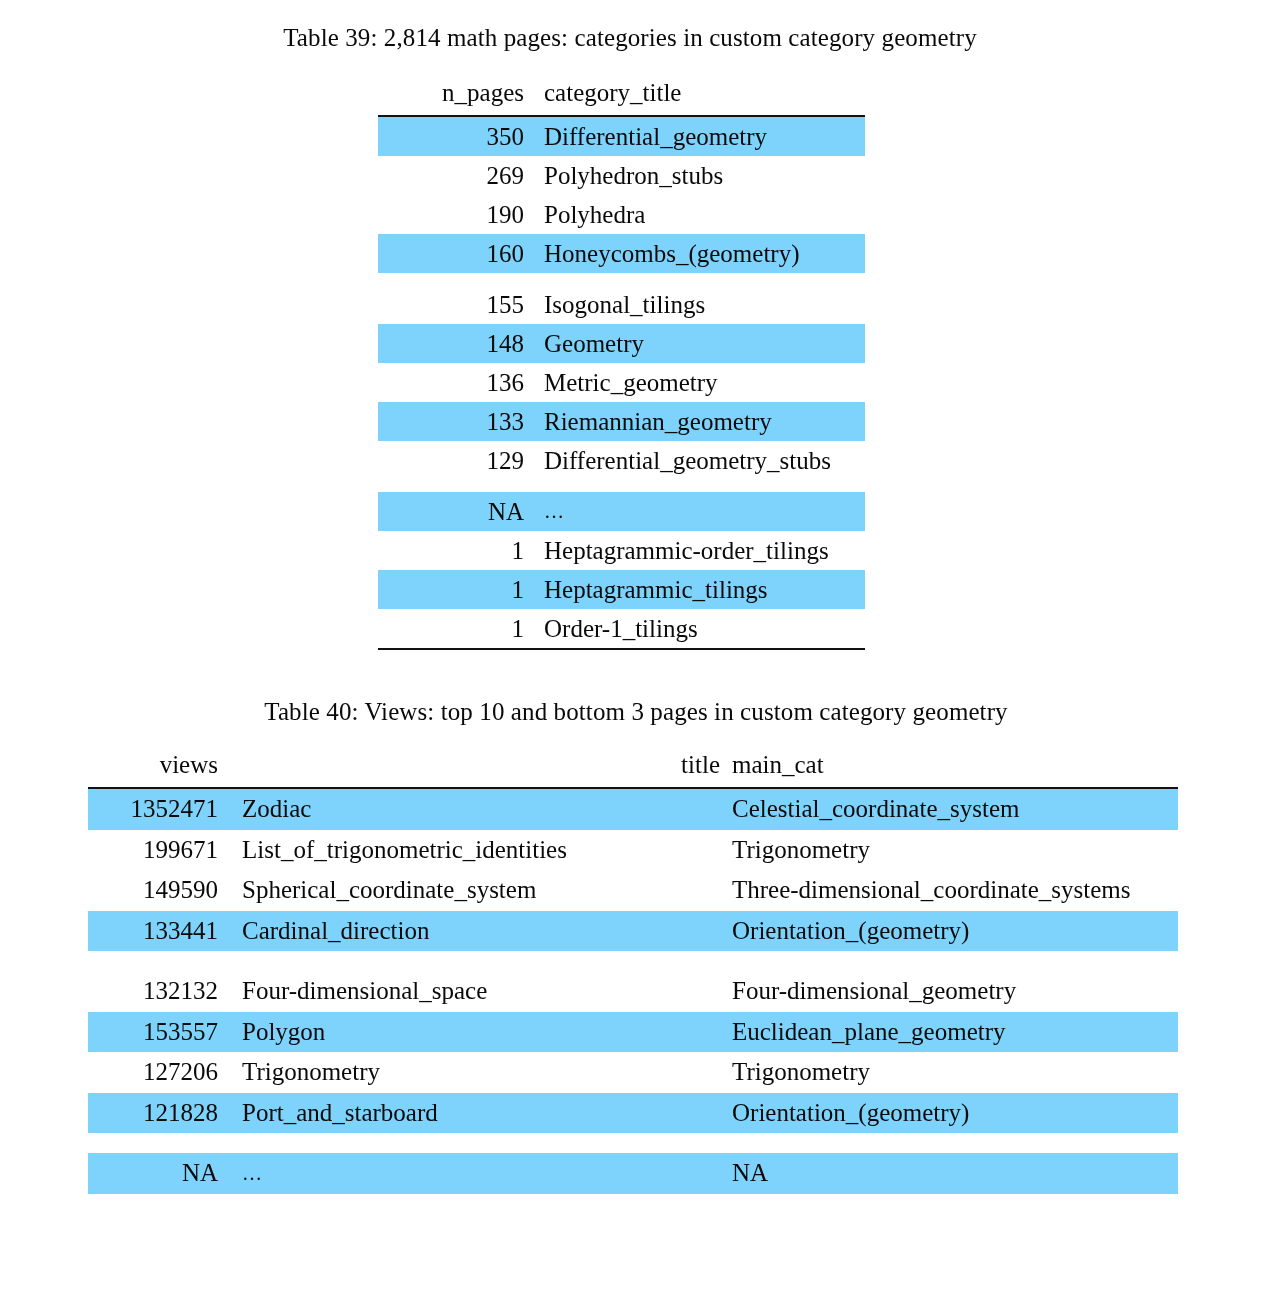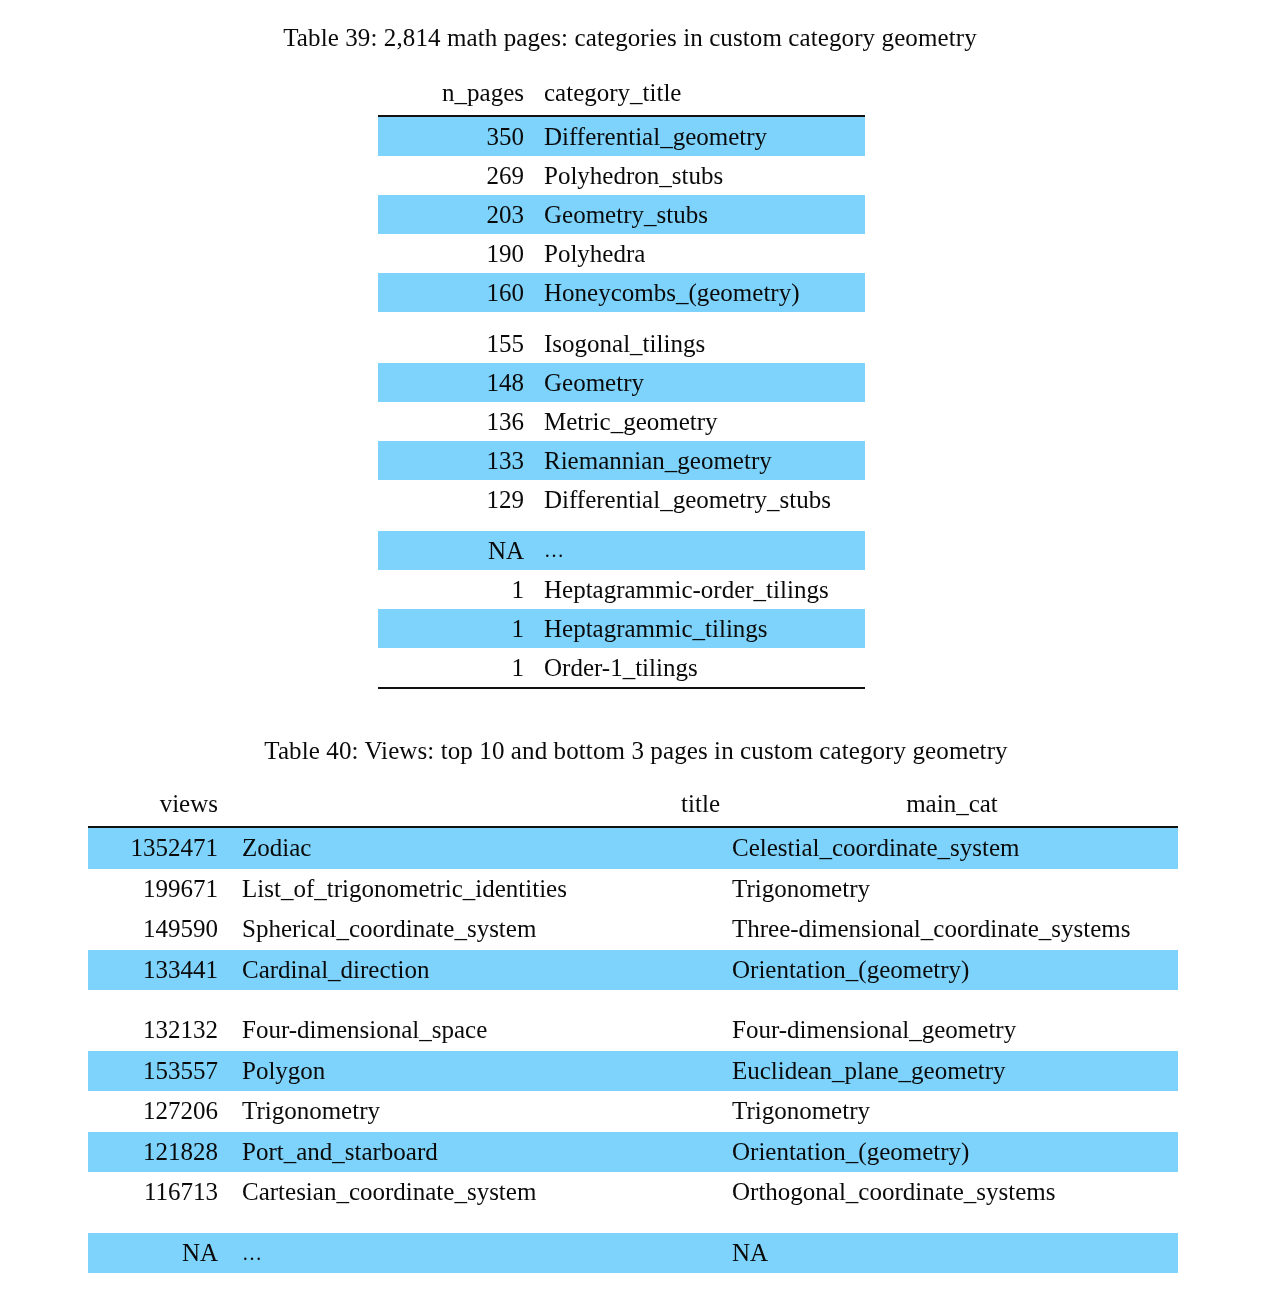--- a/index.html
+++ b/index.html
@@ -124,21 +124,21 @@
     text-align: right;
     width: 124px;
     padding-right: 14px;
   }
   .t40 thead th.c-ti {
     text-align: right;
     width: 478px;
     padding-left: 10px;
   }
   .t40 thead th.c-mc {
-    text-align: center;
+    text-align: left;
     padding-left: 6px;
   }
   .t40 tbody td {
     padding: 4px 6px 4px 6px;
     line-height: 1.3;
   }
   .t40 tbody td.c-v {
     text-align: right;
     padding-right: 14px;
     white-space: nowrap;
@@ -178,24 +178,20 @@
         </thead>
         <tbody>
           <tr class="shade">
             <td class="c-n">350</td>
             <td class="c-t">Differential_geometry</td>
           </tr>
           <tr>
             <td class="c-n">269</td>
             <td class="c-t">Polyhedron_stubs</td>
           </tr>
-          <tr class="shade">
-            <td class="c-n">203</td>
-            <td class="c-t">Geometry_stubs</td>
-          </tr>
           <tr>
             <td class="c-n">190</td>
             <td class="c-t">Polyhedra</td>
           </tr>
           <tr class="shade">
             <td class="c-n">160</td>
             <td class="c-t">Honeycombs_(geometry)</td>
           </tr>
 
           <tr class="gap">
@@ -308,25 +304,20 @@
           <tr>
             <td class="c-v">127206</td>
             <td class="c-ti">Trigonometry</td>
             <td class="c-mc">Trigonometry</td>
           </tr>
           <tr class="shade">
             <td class="c-v">121828</td>
             <td class="c-ti">Port_and_starboard</td>
             <td class="c-mc">Orientation_(geometry)</td>
           </tr>
-          <tr>
-            <td class="c-v">116713</td>
-            <td class="c-ti">Cartesian_coordinate_system</td>
-            <td class="c-mc">Orthogonal_coordinate_systems</td>
-          </tr>
 
           <tr class="gap">
               <td colspan="3"></td>
             </tr>
 
           <tr class="shade">
             <td class="c-v">NA</td>
             <td class="c-ti ellip">…</td>
             <td class="c-mc">NA</td>
           </tr>

